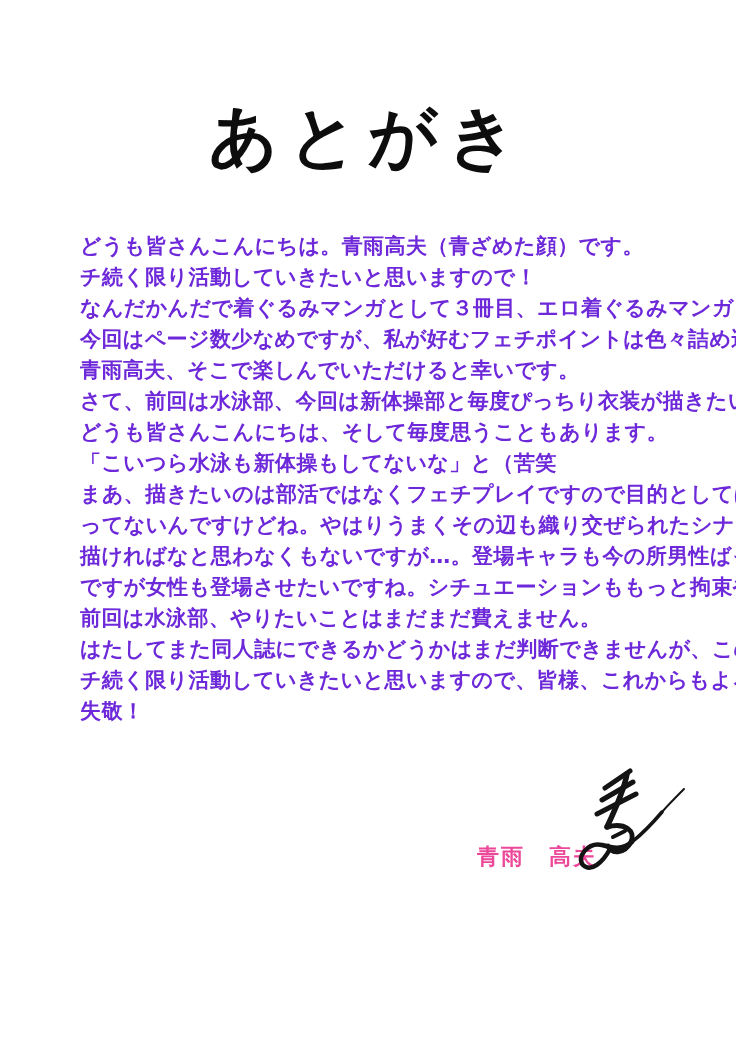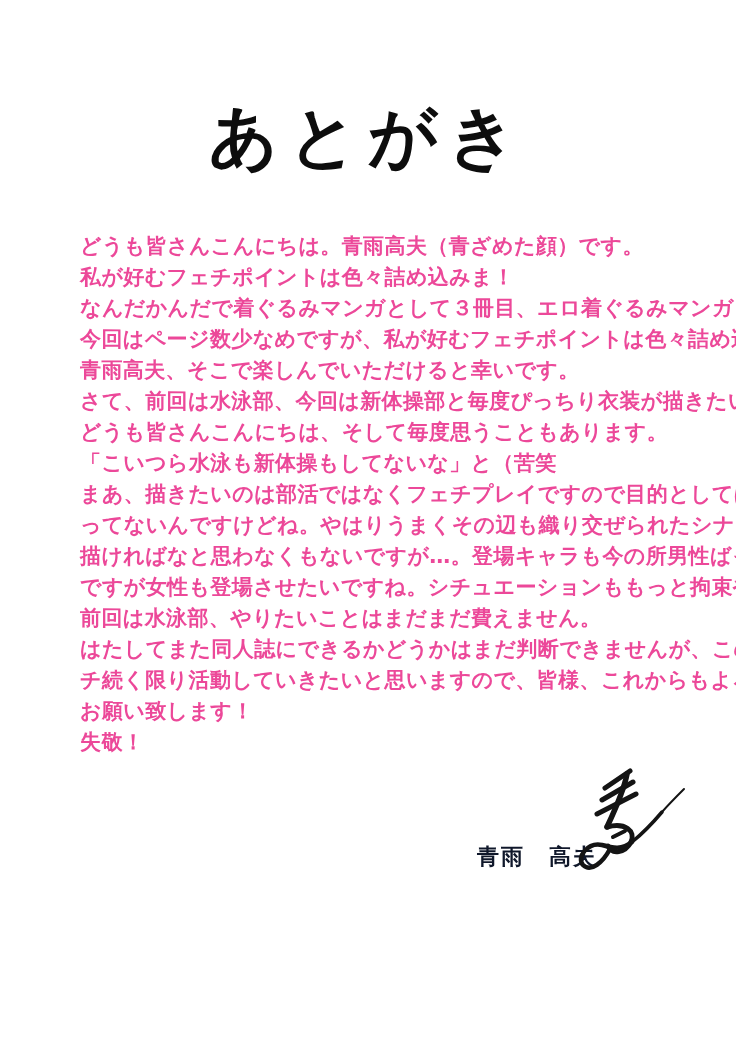--- a/index.html
+++ b/index.html
@@ -29,34 +29,34 @@
   }
   .body-text {
     position: absolute;
     top: 231px;
     left: 80px;
     width: 586px;
     font-size: 21px;
     line-height: 31px;
     font-weight: bold;
     letter-spacing: 0.4px;
-    color: #ec4899;
+    color: #6d28d9;
   }
   .body-text .line {
     white-space: nowrap;
     height: 31px;
   }
   .author-name {
     position: absolute;
     top: 842px;
     left: 477px;
     font-size: 22px;
     font-weight: bold;
     letter-spacing: 2px;
-    color: #0f172a;
+    color: #ec4899;
     white-space: nowrap;
   }
   .signature-svg {
     position: absolute;
     top: 750px;
     left: 550px;
     width: 160px;
     height: 130px;
   }
   .page-number {
@@ -71,35 +71,34 @@
 </style>
 </head>
 <body>
 
 <div class="page">
 
   <h1 class="title">あとがき</h1>
 
   <div class="body-text">
     <div class="line">どうも皆さんこんにちは。青雨高夫（青ざめた顔）です。</div>
-    <div class="line">私が好むフェチポイントは色々詰め込みま！</div>
+    <div class="line">チ続く限り活動していきたいと思いますので！</div>
     <div class="line">なんだかんだで着ぐるみマンガとして３冊目、エロ着ぐるみマンガとして</div>
     <div class="line">今回はページ数少なめですが、私が好むフェチポイントは色々詰め込みま</div>
     <div class="line">青雨高夫、そこで楽しんでいただけると幸いです。</div>
     <div class="line">さて、前回は水泳部、今回は新体操部と毎度ぴっちり衣装が描きたいがた</div>
     <div class="line">どうも皆さんこんにちは、そして毎度思うこともあります。</div>
     <div class="line">「こいつら水泳も新体操もしてないな」と（苦笑</div>
     <div class="line">まあ、描きたいのは部活ではなくフェチプレイですので目的としては間違</div>
     <div class="line">ってないんですけどね。やはりうまくその辺も織り交ぜられたシナリオが</div>
     <div class="line">描ければなと思わなくもないですが…。登場キャラも今の所男性ばっかri</div>
     <div class="line">ですが女性も登場させたいですね。シチュエーションももっと拘束やら強</div>
     <div class="line">前回は水泳部、やりたいことはまだまだ費えません。</div>
     <div class="line">はたしてまた同人誌にできるかどうかはまだ判断できませんが、このフェ</div>
     <div class="line">チ続く限り活動していきたいと思いますので、皆様、これからもよろしく</div>
-    <div class="line">お願い致します！</div>
     <div class="line">失敬！</div>
   </div>
 
   <div class="author-name">青雨　高夫</div>
 
   <svg class="signature-svg" viewBox="0 0 160 130" fill="none" xmlns="http://www.w3.org/2000/svg">
     <g stroke="#141414" stroke-linecap="round" stroke-linejoin="round" fill="none">
 
       <path d="M55 38 L80 21" stroke-width="5"></path>
       <path d="M52 50 L83 32" stroke-width="5"></path>

